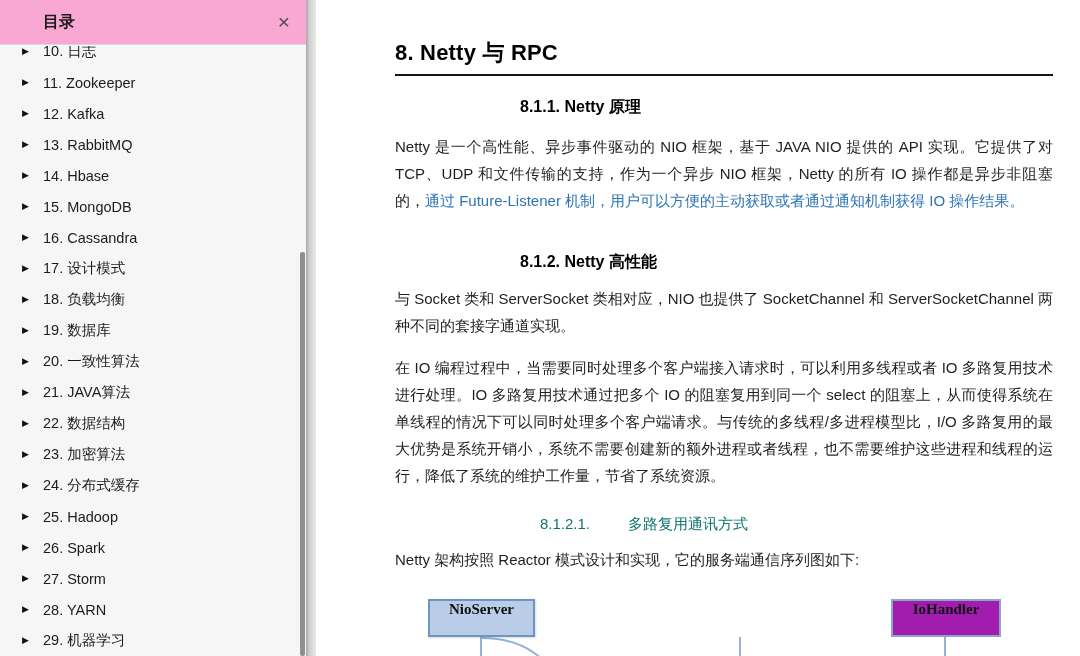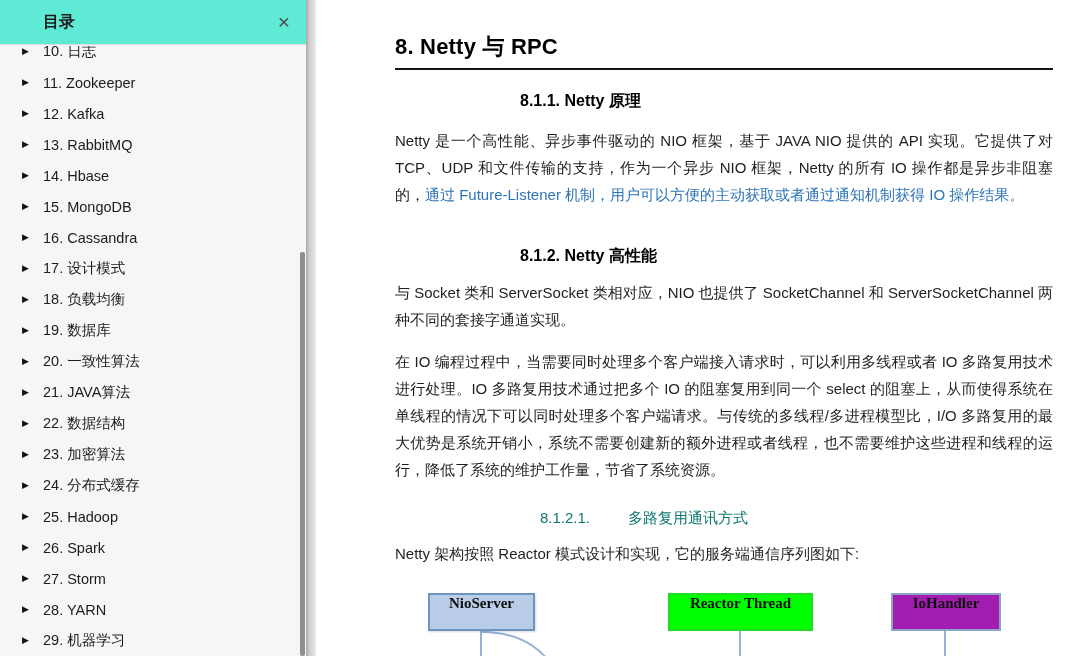--- a/index.html
+++ b/index.html
@@ -9,21 +9,21 @@
   .screen { position: relative; width: 1080px; height: 656px; background: #fff; }
 
   
   .sidebar {
     position: absolute; left: 0; top: 0; width: 306px; height: 656px;
     background: #f6f6f7;
   }
   .sidebar-header {
     position: absolute; left: 0; top: 0; width: 100%; height: 45px;
     border-bottom: 1px solid #dadada;
-    background: #5eead4;
+    background: #f9a8d4;
     z-index: 3;
   }
   .sidebar-title {
     position: absolute; left: 43px; top: 12px;
     font-size: 16px; font-weight: bold; color: #1a1a1a;
   }
   .close-btn {
     position: absolute; right: 16px; top: 10px;
     font-size: 21px; color: #4d4d4d; line-height: 24px;
     cursor: pointer; font-weight: 300;
@@ -49,21 +49,21 @@
     position: absolute; left: 300px; top: 252px; width: 5px; height: 404px;
     background: #8f8f8f; border-radius: 2px; z-index: 4;
   }
   .panel-divider {
     position: absolute; left: 306px; top: 0; width: 10px; height: 656px;
     background: linear-gradient(to right, #a9a9a9 0%, #cfcfcf 35%, #e9e9e9 100%);
   }
 
   
   .content {
-    position: absolute; left: 316px; top: 10px; width: 764px; height: 524px;
+    position: absolute; left: 316px; top: 16px; width: 764px; height: 524px;
     background: #ffffff; padding: 22px 27px 17px 79px;
     color: #212121;
   }
   .doc-title {
     font-size: 22px; font-weight: bold; color: #000;
     border-bottom: 2px solid #151515;
     padding-bottom: 6px;
     letter-spacing: 0.2px;
   }
   .h-sub {
@@ -249,23 +249,20 @@
         <path d="M 87 44 A 72 48 0 0 1 87 140" fill="none" stroke="#95b3d7" stroke-width="2"></path>
       </svg>
 
       <div class="lifeline ll-0" style="background: rgb(149, 179, 215);"></div>
       <div class="lifeline ll-1" style="background: rgb(149, 179, 215);"></div>
       <div class="lifeline ll-2" style="background: rgb(149, 179, 215);"></div>
 
       <div class="dbox dbox-0" style="background: rgb(185, 205, 232); border: 2px solid rgb(110, 148, 192);">
         <span>NioServer</span>
       </div>
-      <div class="dbox dbox-1" style="background: rgb(0, 255, 0); border: 2px solid rgb(33, 221, 33);">
-        <span>Reactor Thread</span>
-      </div>
       <div class="dbox dbox-2" style="background: #a21caf; border: 2px solid rgb(138, 165, 198);">
         <span>IoHandler</span>
       </div>
 
       <div class="loop-label"><span>1 打开 </span><b>ServerSocketChannel</b></div>
     </div>
 
   </main>
 </div>
 

